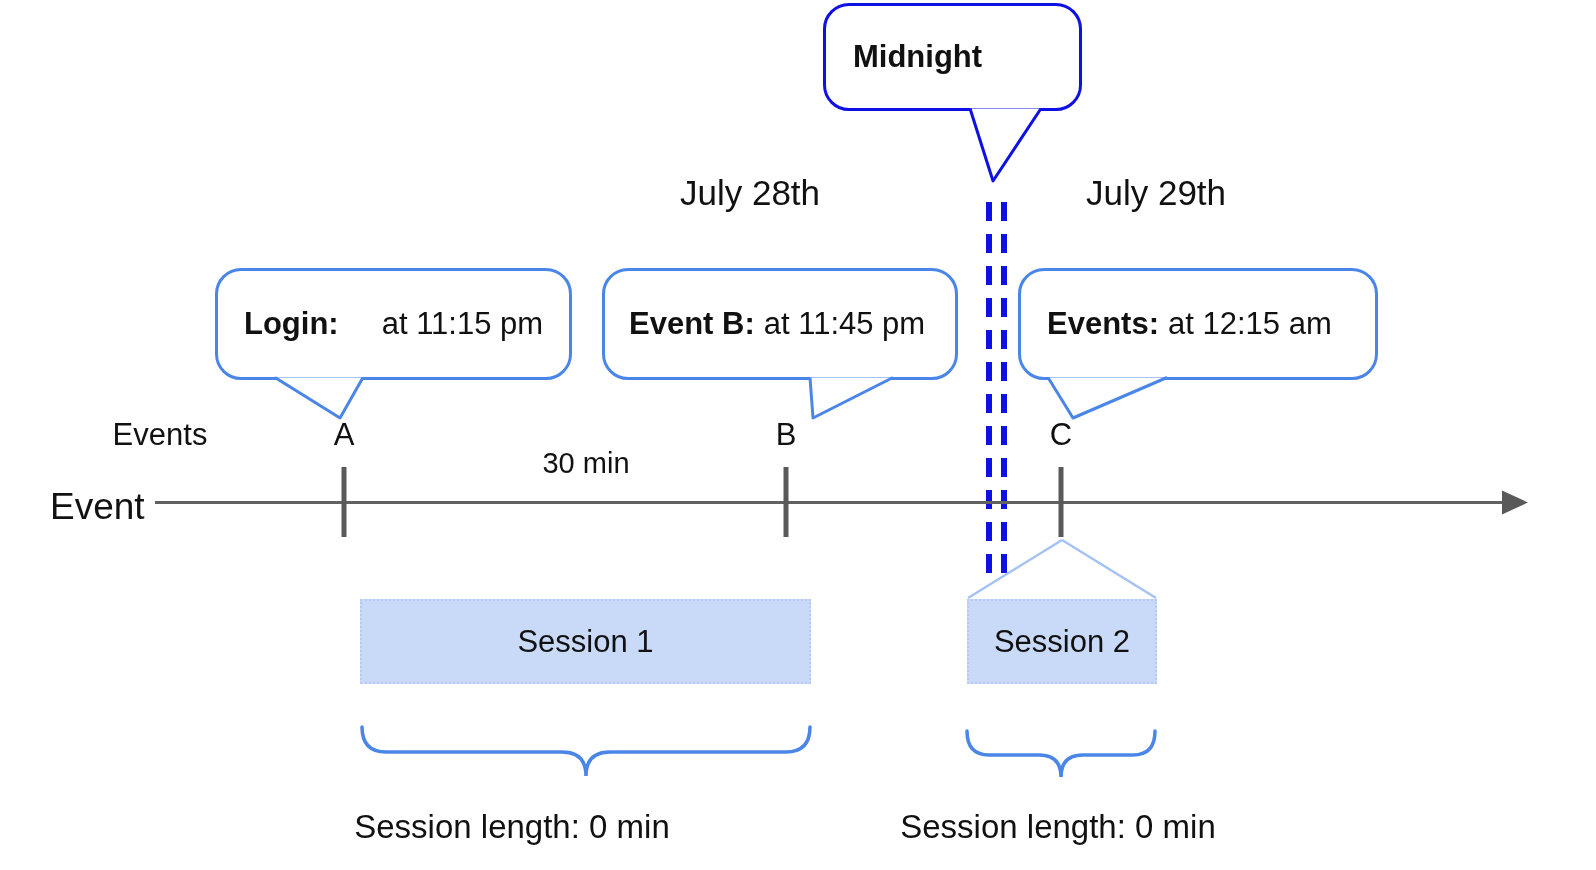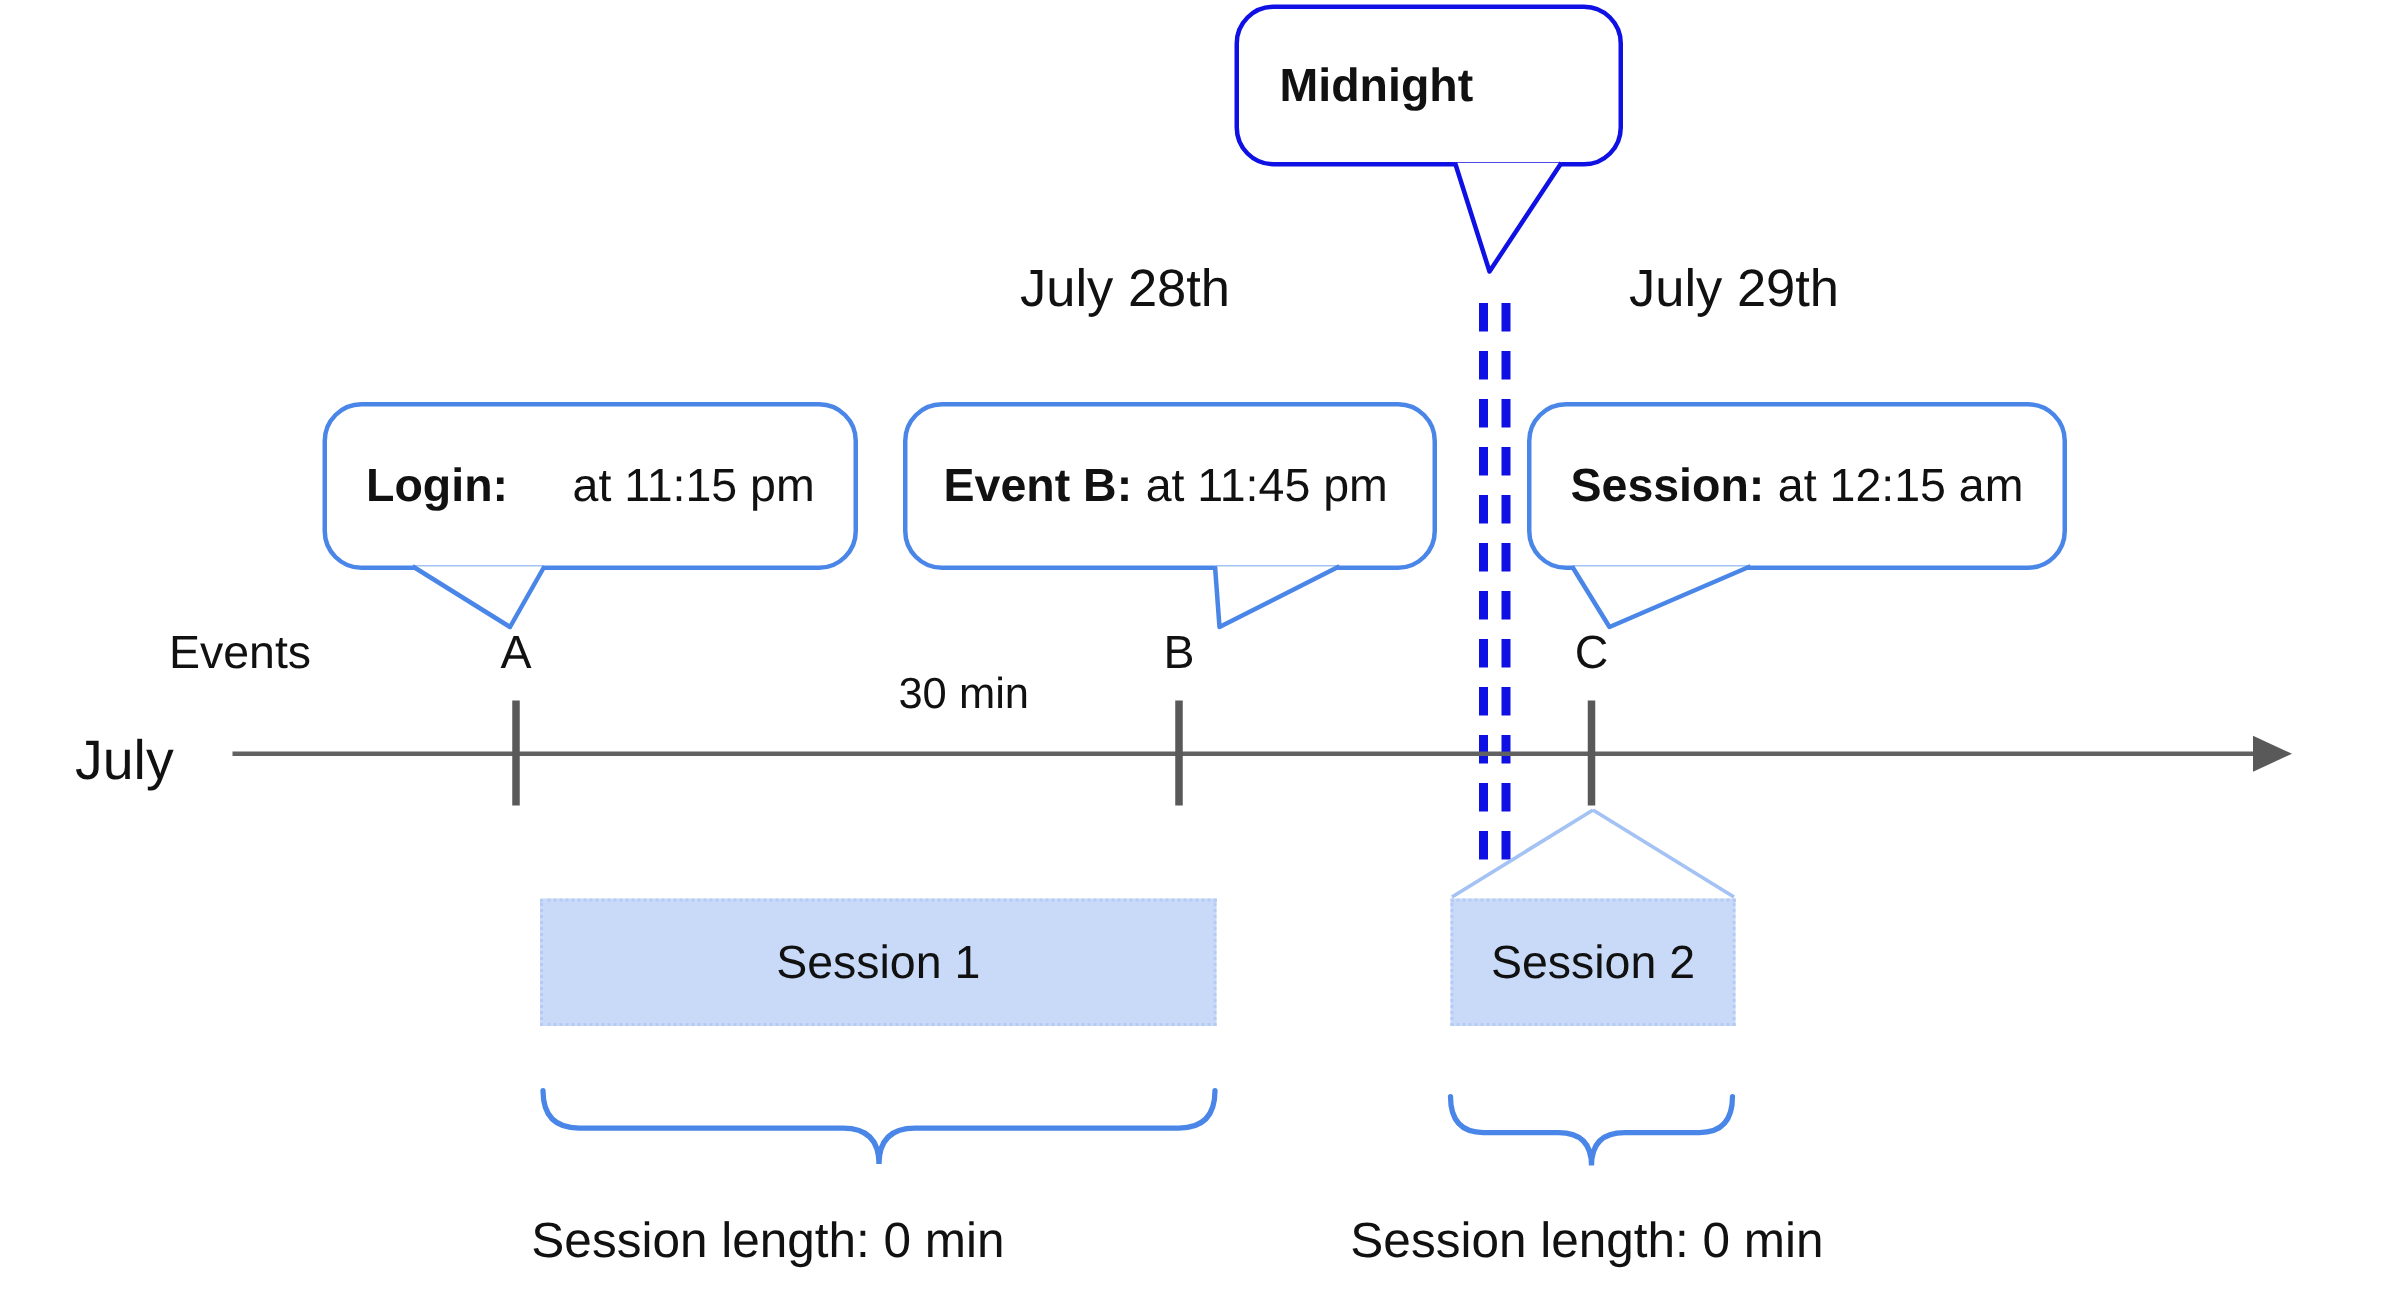--- a/index.html
+++ b/index.html
@@ -89,30 +89,30 @@
 
   <div class="callout" style="left:215px;top:268px;width:357px;gap:43px;">
     <span class="t">Login:</span>
     <span>at 11:15 pm</span>
   </div>
   <div class="callout" style="left:602px;top:268px;width:356px;padding-left:24px;">
     <span class="t">Event B:</span>
     <span>at 11:45 pm</span>
   </div>
   <div class="callout" style="left:1018px;top:268px;width:360px;">
-    <span class="t">Session:</span>
+    <span class="t">Events:</span>
     <span>at 12:15 am</span>
   </div>
 
   <div class="abs" style="left:105px;top:417px;width:110px;text-align:center;font-size:31px;">Events</div>
   <div class="marker" style="left:314px;">A</div>
   <div class="marker" style="left:756px;">B</div>
   <div class="marker" style="left:1031px;">C</div>
-  <div class="abs" style="left:50px;top:486px;font-size:37px;">July</div>
-  <div class="abs center" style="left:486px;top:447px;width:200px;font-size:29px;text-align:right;">30 min</div>
+  <div class="abs" style="left:50px;top:486px;font-size:37px;">Event</div>
+  <div class="abs center" style="left:486px;top:447px;width:200px;font-size:29px;">30 min</div>
 
   <div class="session-box" style="left:360px;width:451px;">
     <span>Session 1</span>
   </div>
   <div class="session-box" style="left:967px;width:190px;">
     <span>Session 2</span>
   </div>
 
   <div class="length-label" style="left:332px;">Session length: 0 min</div>
   <div class="length-label" style="left:878px;">Session length: 0 min</div>

